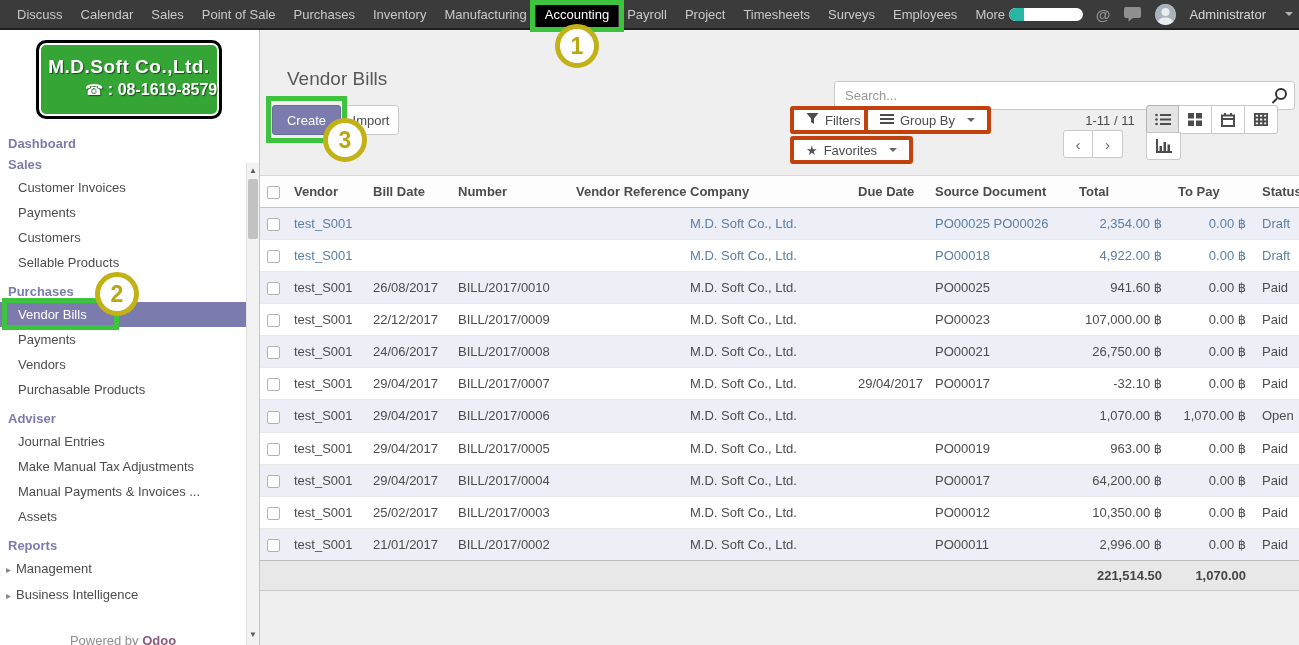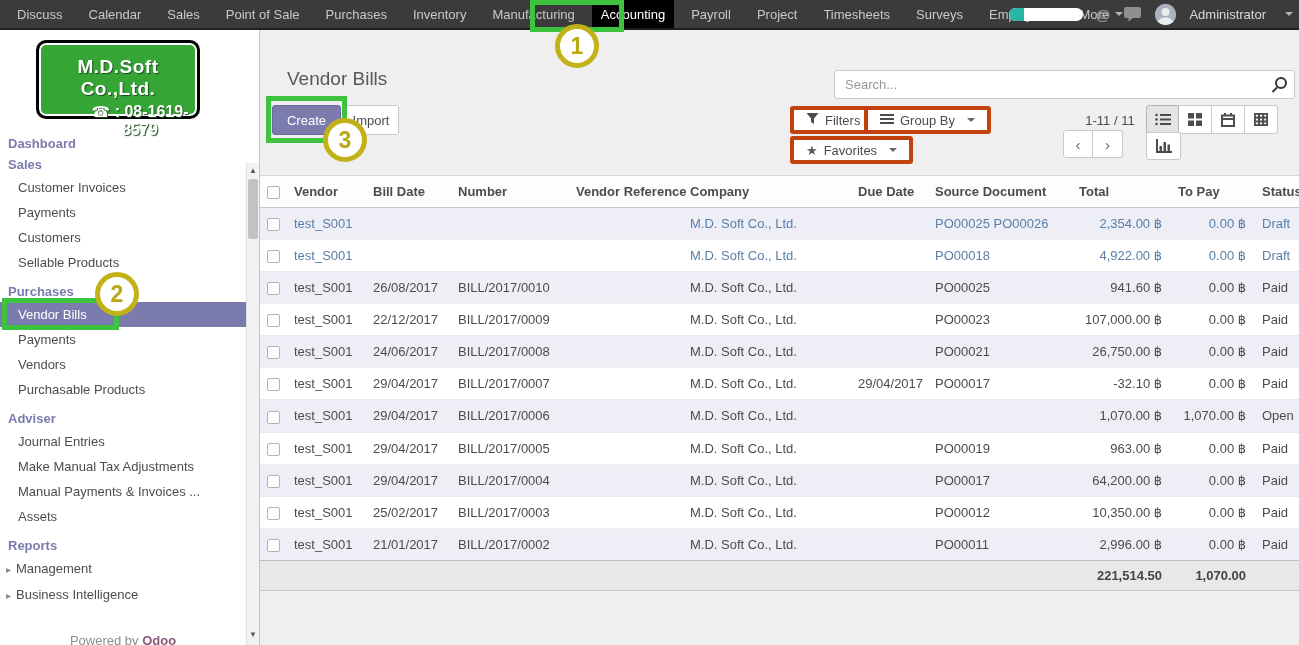--- a/index.html
+++ b/index.html
@@ -9,40 +9,40 @@
     position: relative; overflow: hidden; background:#efeff0;
     -webkit-font-smoothing: antialiased;
   }
 
   
   .topnav {
     position:absolute; left:0; top:0; width:1299px; height:30px;
     background:#3b3b3b; border-bottom:2px solid #1f1f1f;
     display:flex; align-items:stretch; color:#c9c9c9; font-size:13px; white-space:nowrap;
   }
-  .nav-left { display:flex; align-items:stretch; margin-left:8px;gap:8px; }
+  .nav-left { display:flex; align-items:stretch; margin-left:8px; }
   .nav-item { display:flex; align-items:center; padding:0 9px; cursor:default; }
   .nav-item.active { background:#000; color:#fff; }
   .dd-caret { display:inline-block; width:0; height:0; border-left:4px solid transparent;
     border-right:4px solid transparent; border-top:4px solid currentColor; margin-left:6px; opacity:.85; }
   .nav-right { position:absolute; right:6px; top:0; height:28px; display:flex; align-items:center; gap:13px; }
   .progress-pill { width:74px; height:13px; background:#fff; border-radius:7px; overflow:hidden; }
   .progress-fill { height:100%; background:#28b6a4; border-radius:7px 0 0 7px; }
   .at-glyph { font-size:15px; font-weight:bold; color:#929292; }
   .chat-ic svg, .avatar svg { display:block; }
   .avatar { width:21px; height:21px; border-radius:50%; overflow:hidden; background:#b9bfc9; }
   .username { color:#d8d8d8; font-size:13px; }
 
   
   .sidebar {
     position:absolute; left:0; top:30px; bottom:0; width:260px;
     background:#fff; border-right:1px solid #c5c5c5; overflow:hidden;
   }
   .logo-box {
-    width:164px; height:79px; margin:10px auto 14px 36px;
+    width:186px; height:79px; margin:10px auto 14px 36px;
     background:#35a535; border:3px solid #000; border-radius:10px;
     box-shadow: inset 0 0 0 2px #fff;
     color:#fff; text-align:center;
   }
   .logo-name { font-size:19px; font-weight:bold; margin-top:13px; text-shadow:1px 1px 1px #1c4d1c; letter-spacing:.5px;}
   .logo-phone { font-size:16px; font-weight:bold; margin-top:3px; text-shadow:1px 1px 1px #1c4d1c;padding-left:44px; }
   .logo-phone .ph-ic { font-size:15px; }
   .side-menu { width:246px; font-size:13px; }
   .menu-section { color:#7c7bad; font-weight:bold; padding:3px 0 3px 8px; line-height:15px; margin-top:6px; }
   .menu-section:first-child, .menu-section:first-child + .menu-section { margin-top:0; }
@@ -60,21 +60,21 @@
   .sb-thumb { position:absolute; top:16px; left:1px; width:10px; height:60px; background:#c2c2c2; border-radius:2px; }
 
   
   .content { position:absolute; left:260px; top:30px; right:0; bottom:0; background:#efeff0; overflow:hidden; }
   .page-title { position:absolute; left:27px; top:38px; font-size:19px; font-weight:400; color:#585858; }
   .btn { font-size:13px; height:30px; border-radius:3px; border:1px solid #c9c9c9; background:#fff; color:#4c4c4c; cursor:pointer; font-family:inherit; }
   .btn.primary { background:#7c7bad; border-color:#6b6aa0; color:#fff; }
   .create-btn { position:absolute; left:12px; top:75px; width:69px; }
   .import-btn { position:absolute; left:83px; top:75px; width:56px; }
 
-  .search-box { position:absolute; left:530px; right:4px; top:40px; height:14px;padding-left:44px; }
+  .search-box { position:absolute; left:530px; right:4px; top:51px; height:14px;padding-left:44px; }
   .search-box input {
     width:100%; height:29px; border:1px solid #c9c9c9; border-radius:3px; background:#fff;
     font-size:13px; font-family:inherit; padding:0 30px 0 10px; color:#333; outline:none;
   }
   .search-box input::placeholder { color:#999; }
   .search-ic { position:absolute; right:7px; top:6px; }
 
   .ctrl-btn { position:absolute; height:28px; display:inline-flex; align-items:center; gap:6px;
     background:#fff; border:4px solid #c2410c; border-radius:3px; padding:0 12px;
     font-size:13px; color:#4c4c4c; cursor:pointer; }

